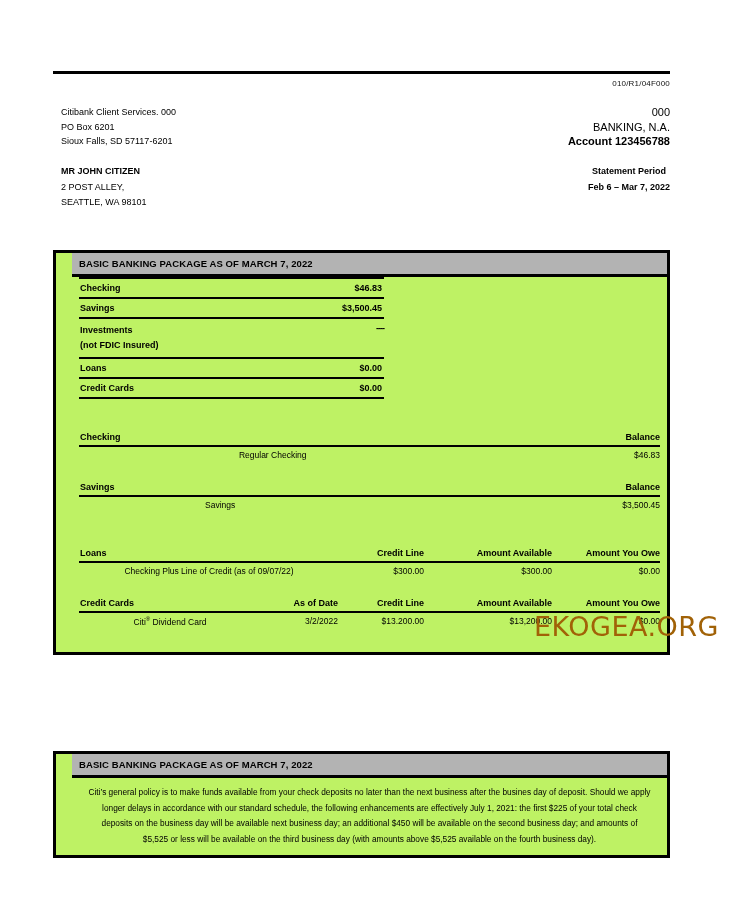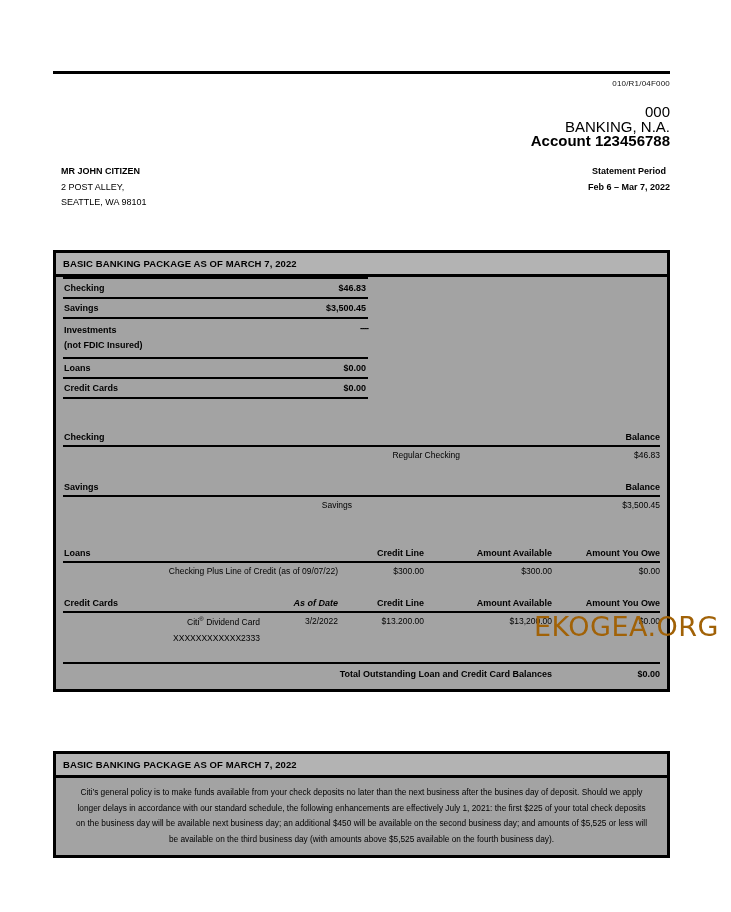--- a/index.html
+++ b/index.html
@@ -48,21 +48,21 @@
     position: absolute;
     left: 61px;
     top: 105px;
     font-size: 9px;
     line-height: 14.5px;
   }
   .addr-right {
     position: absolute;
     right: 61px;
     top: 105px;
-    font-size: 15px;
+    font-size: 11px;
     line-height: 14.5px;
     text-align: right;
   }
   .cust-left {
     position: absolute;
     left: 61px;
     top: 164px;
     font-size: 9px;
     line-height: 15.5px;
   }
@@ -76,21 +76,22 @@
   }
   .b { font-weight: bold; }
 
   
   .box {
     position: absolute;
     left: 53px;
     width: 617px;
     border: 3px solid #000;
     box-sizing: border-box;
-    background: #a3a3a3;
+    background: #bef264;
+    padding-left: 16px;
   }
   #main-box { top: 250px; }
   #notice-box { top: 751px; }
 
   .band {
     background: #b3b3b3;
     border-bottom: 3px solid #000;
     font-size: 9.5px;
     font-weight: bold;
     padding: 5px 0 5px 7px;
@@ -150,34 +151,34 @@
     text-align: left;
     padding-left: 1px;
   }
   .acct td {
     font-size: 8.5px;
     padding: 3px 0 3px 0;
     text-align: right;
     vertical-align: top;
   }
   .acct td.lead {
-    text-align: right;
+    text-align: center;
     padding-left: 1px;
     margin-top: 39px;
   }
   .acct tr.total td {
     font-size: 9px;
     font-weight: bold;
     border-top: 2px solid #000;
     padding-top: 5px;
     padding-bottom: 4px;
   }
   .subline { font-size: 8.5px; padding-top: 0; }
 
-  .w-date   { width: 78px; font-style: italic; }
+  .w-date   { width: 78px; }
   .w-line   { width: 86px; }
   .w-avail  { width: 128px; }
   .w-owe    { width: 108px; }
 
   .sup { font-size: 6px; vertical-align: super; }
 
   
   .notice-text {
     font-size: 8.3px;
     line-height: 15.5px;
@@ -199,20 +200,25 @@
 </style>
 </head>
 <body>
 
 <div class="page">
 
   <div class="top-rule"></div>
 
   <div class="ref-code">010/R1/04F000</div>
 
+  <div class="addr-left">
+    <div>Citibank Client Services.   000</div>
+    <div>PO Box 6201</div>
+    <div>Sioux Falls, SD 57117-6201</div>
+  </div>
 
   <div class="addr-right">
     <div>000</div>
     <div>BANKING, N.A.</div>
     <div class="b">Account 123456788</div>
   </div>
 
   <div class="cust-left">
     <div class="b">MR JOHN CITIZEN</div>
     <div>2 POST ALLEY,</div>
@@ -332,36 +338,25 @@
         </thead>
         <tbody>
           <tr>
             <td class="lead"><span>Citi</span><span class="sup">®</span><span> Dividend Card</span></td>
             <td>3/2/2022</td>
             <td>$13.200.00</td>
             <td>$13,200.00</td>
             <td>$0.00</td>
           </tr>
           <tr>
-            <td class="lead subline">XXXXXXXXXXXX2333</td>
-            <td></td>
-            <td></td>
-            <td></td>
-            <td></td>
-          </tr>
-          <tr>
             <td class="lead">&nbsp;</td>
             <td>&nbsp;</td>
             <td>&nbsp;</td>
             <td>&nbsp;</td>
             <td>&nbsp;</td>
-          </tr>
-          <tr class="total">
-            <td class="lead" colspan="4">Total Outstanding Loan and Credit Card Balances</td>
-            <td>$0.00</td>
           </tr>
         </tbody>
       </table>
 
       <div style="height:6px"></div>
 
     </div>
   </div>
 
   <div class="box" id="notice-box">

